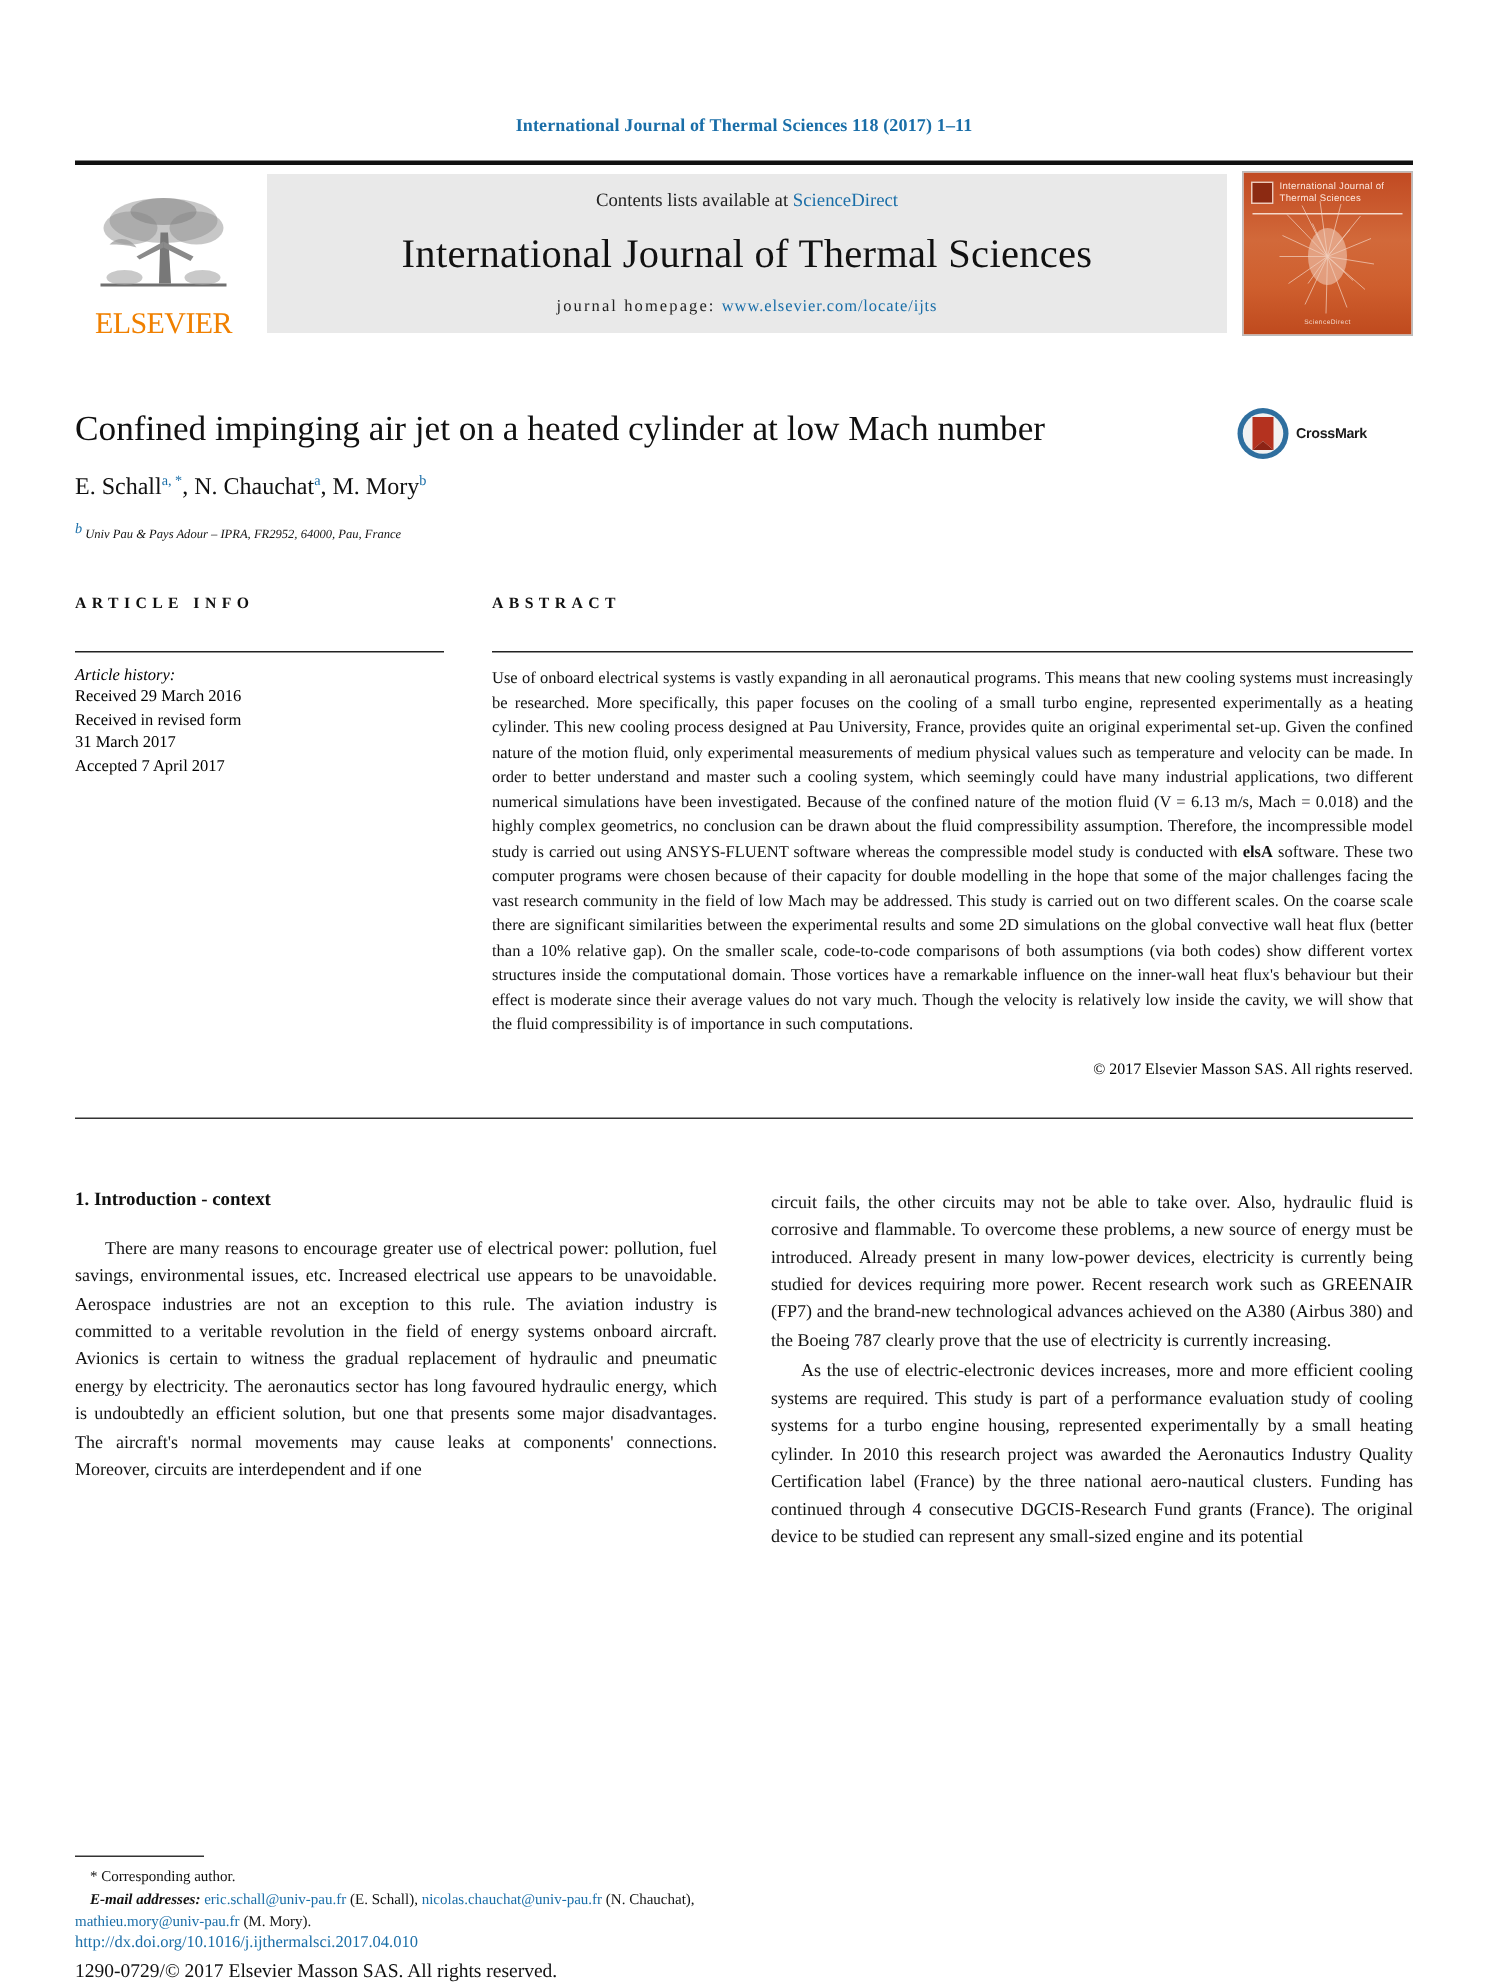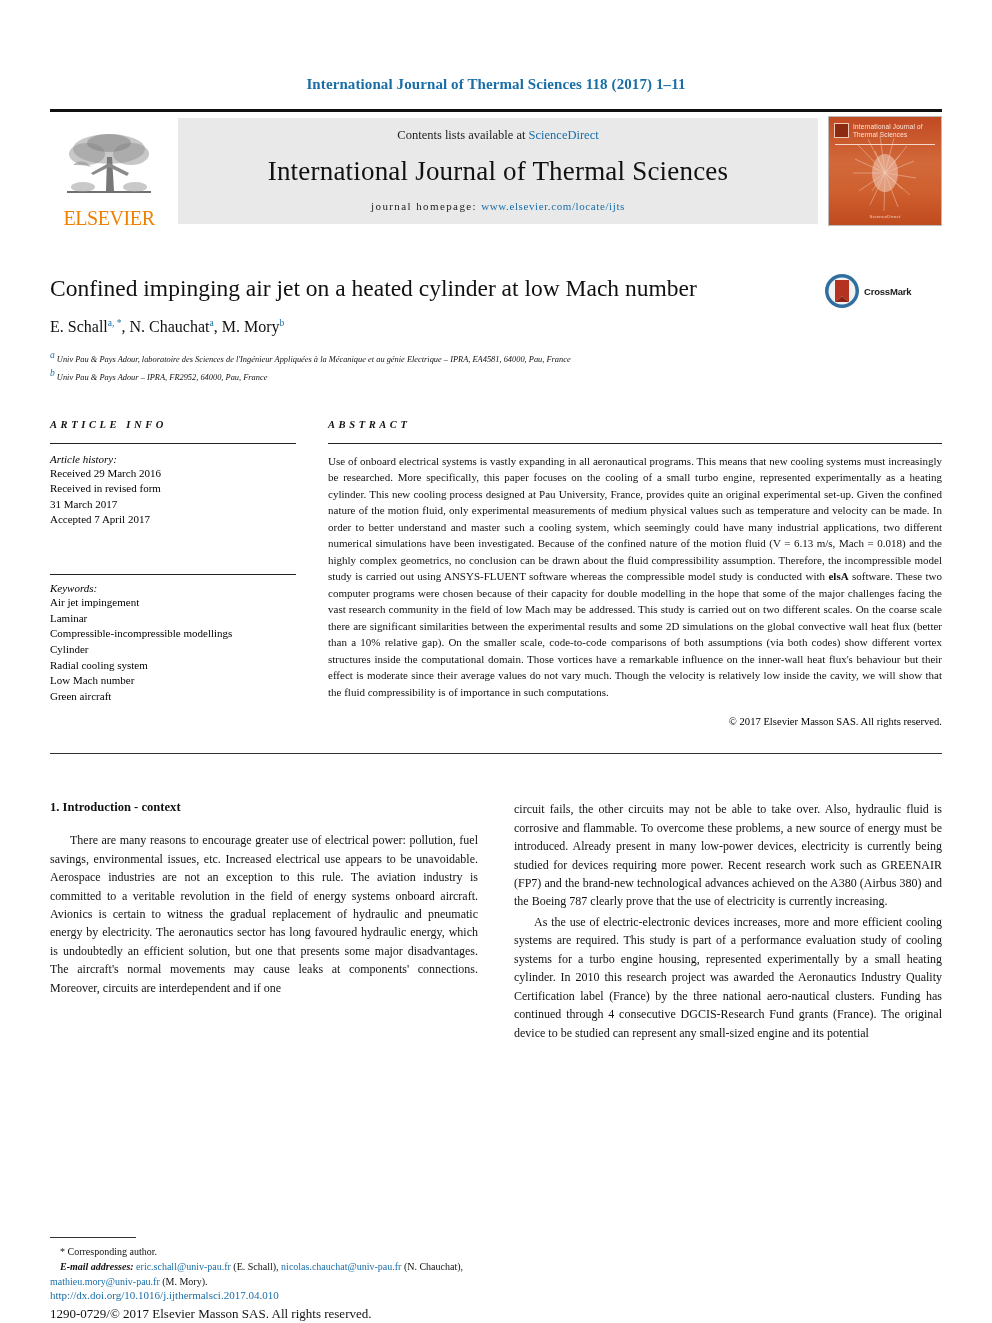--- a/index.html
+++ b/index.html
@@ -20,21 +20,21 @@
     height: 1323px;
     position: relative;
     box-sizing: border-box;
     padding: 0 50px;
   }
 
   
   .running-head {
     text-align: center;
     color: #1a6ea8;
-    font-size: 15px;
+    font-size: 12px;
     font-weight: bold;
     padding-top: 76px;
     letter-spacing: 0.1px;
   }
 
   
   .masthead {
     margin-top: 16px;
     border-top: 3px solid #111;
     display: flex;
@@ -195,22 +195,21 @@
     gap: 32px;
   }
   .col-info { width: 246px; flex: 0 0 246px; }
   .col-abs  { flex: 1 1 auto; }
   .sec-head {
     font-family: "Liberation Serif", serif;
     font-size: 10.5px;
     font-weight: bold;
     letter-spacing: 3.6px;
     color: #111;
-    margin-bottom: 13px;
-    font-style: italic;
+    margin-bottom: 26px;
   }
   .hr-thin { border: 0; border-top: 1px solid #222; margin: 0 0 9px 0; }
   .hist-label, .kw-label {
     font-style: italic;
     font-size: 11px;
     margin-bottom: 1px;
   }
   .hist-list, .kw-list {
     font-size: 11px;
     line-height: 1.42;
@@ -384,51 +383,37 @@
         <path d="M18 23 l-7 6 h14 Z" fill="#8c2315"></path>
       </svg>
       <span class="cm-word">CrossMark</span>
     </div>
 
     <div class="authors">
       <span>E. Schall</span><sup>a, *</sup>, <span>N. Chauchat</span><sup>a</sup>, <span>M. Mory</span><sup>b</sup>
     </div>
 
     <div class="aff">
-      <div><sup>a</sup> <span>Univ Pau &amp; Pays Adour, laboratoire des Sciences de l'Ingénieur Appliquées à la Mécanique et au génie Electrique – IPRA, EA4581, 64000, Pau, France</span></div>
       <div><sup>b</sup> <span>Univ Pau &amp; Pays Adour – IPRA, FR2952, 64000, Pau, France</span></div>
     </div>
   </div>
 
   <div class="info-abstract">
 
     <div class="col-info">
       <div class="sec-head">ARTICLE INFO</div>
       <hr class="hr-thin">
       <div class="hist-label">Article history:</div>
       <div class="hist-list">
         <div>Received 29 March 2016</div>
         <div>Received in revised form</div>
         <div>31 March 2017</div>
         <div>Accepted 7 April 2017</div>
       </div>
 
-      <div class="kw-block">
-        <hr class="hr-thin">
-        <div class="kw-label">Keywords:</div>
-        <div class="kw-list">
-          <div>Air jet impingement</div>
-          <div>Laminar</div>
-          <div>Compressible-incompressible modellings</div>
-          <div>Cylinder</div>
-          <div>Radial cooling system</div>
-          <div>Low Mach number</div>
-          <div>Green aircraft</div>
-        </div>
-      </div>
     </div>
 
     <div class="col-abs">
       <div class="sec-head">ABSTRACT</div>
       <hr class="hr-thin">
       <div class="abstract-body"><span>Use of onboard electrical systems is vastly expanding in all aeronautical programs. This means that new cooling systems must increasingly be researched. More specifically, this paper focuses on the cooling of a small turbo engine, represented experimentally as a heating cylinder. This new cooling process designed at Pau University, France, provides quite an original experimental set-up. Given the confined nature of the motion fluid, only experimental measurements of medium physical values such as temperature and velocity can be made. In order to better understand and master such a cooling system, which seemingly could have many industrial applications, two different numerical simulations have been investigated. Because of the confined nature of the motion fluid (V = 6.13 m/s, Mach = 0.018) and the highly complex geometrics, no conclusion can be drawn about the fluid compressibility assumption. Therefore, the incompressible model study is carried out using ANSYS-FLUENT software whereas the compressible model study is conducted with </span><b class="elsa">elsA</b><span> software. These two computer programs were chosen because of their capacity for double modelling in the hope that some of the major challenges facing the vast research community in the field of low Mach may be addressed. This study is carried out on two different scales. On the coarse scale there are significant similarities between the experimental results and some 2D simulations on the global convective wall heat flux (better than a 10% relative gap). On the smaller scale, code-to-code comparisons of both assumptions (via both codes) show different vortex structures inside the computational domain. Those vortices have a remarkable influence on the inner-wall heat flux's behaviour but their effect is moderate since their average values do not vary much. Though the velocity is relatively low inside the cavity, we will show that the fluid compressibility is of importance in such computations.</span></div>
       <div class="copyright">© 2017 Elsevier Masson SAS. All rights reserved.</div>
     </div>
   </div>
 

